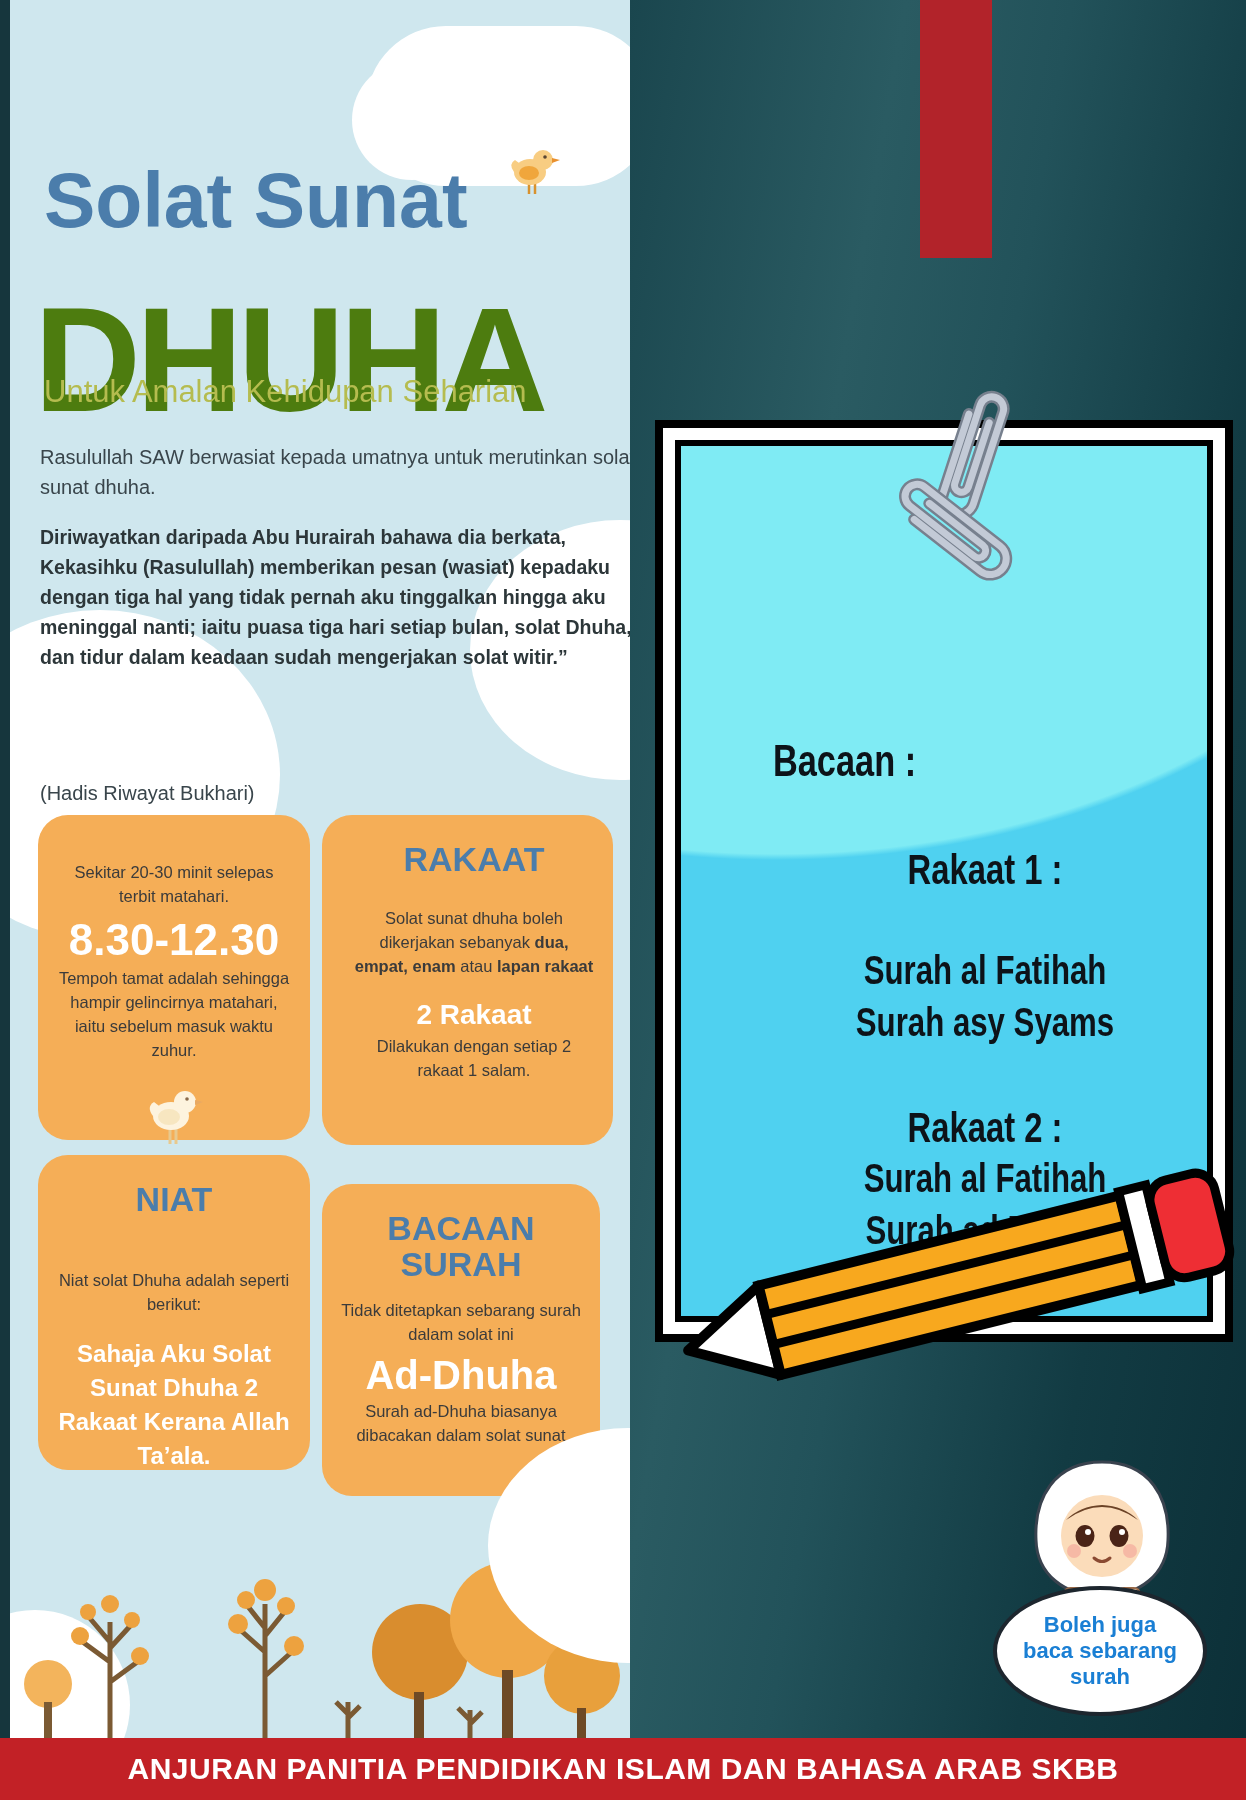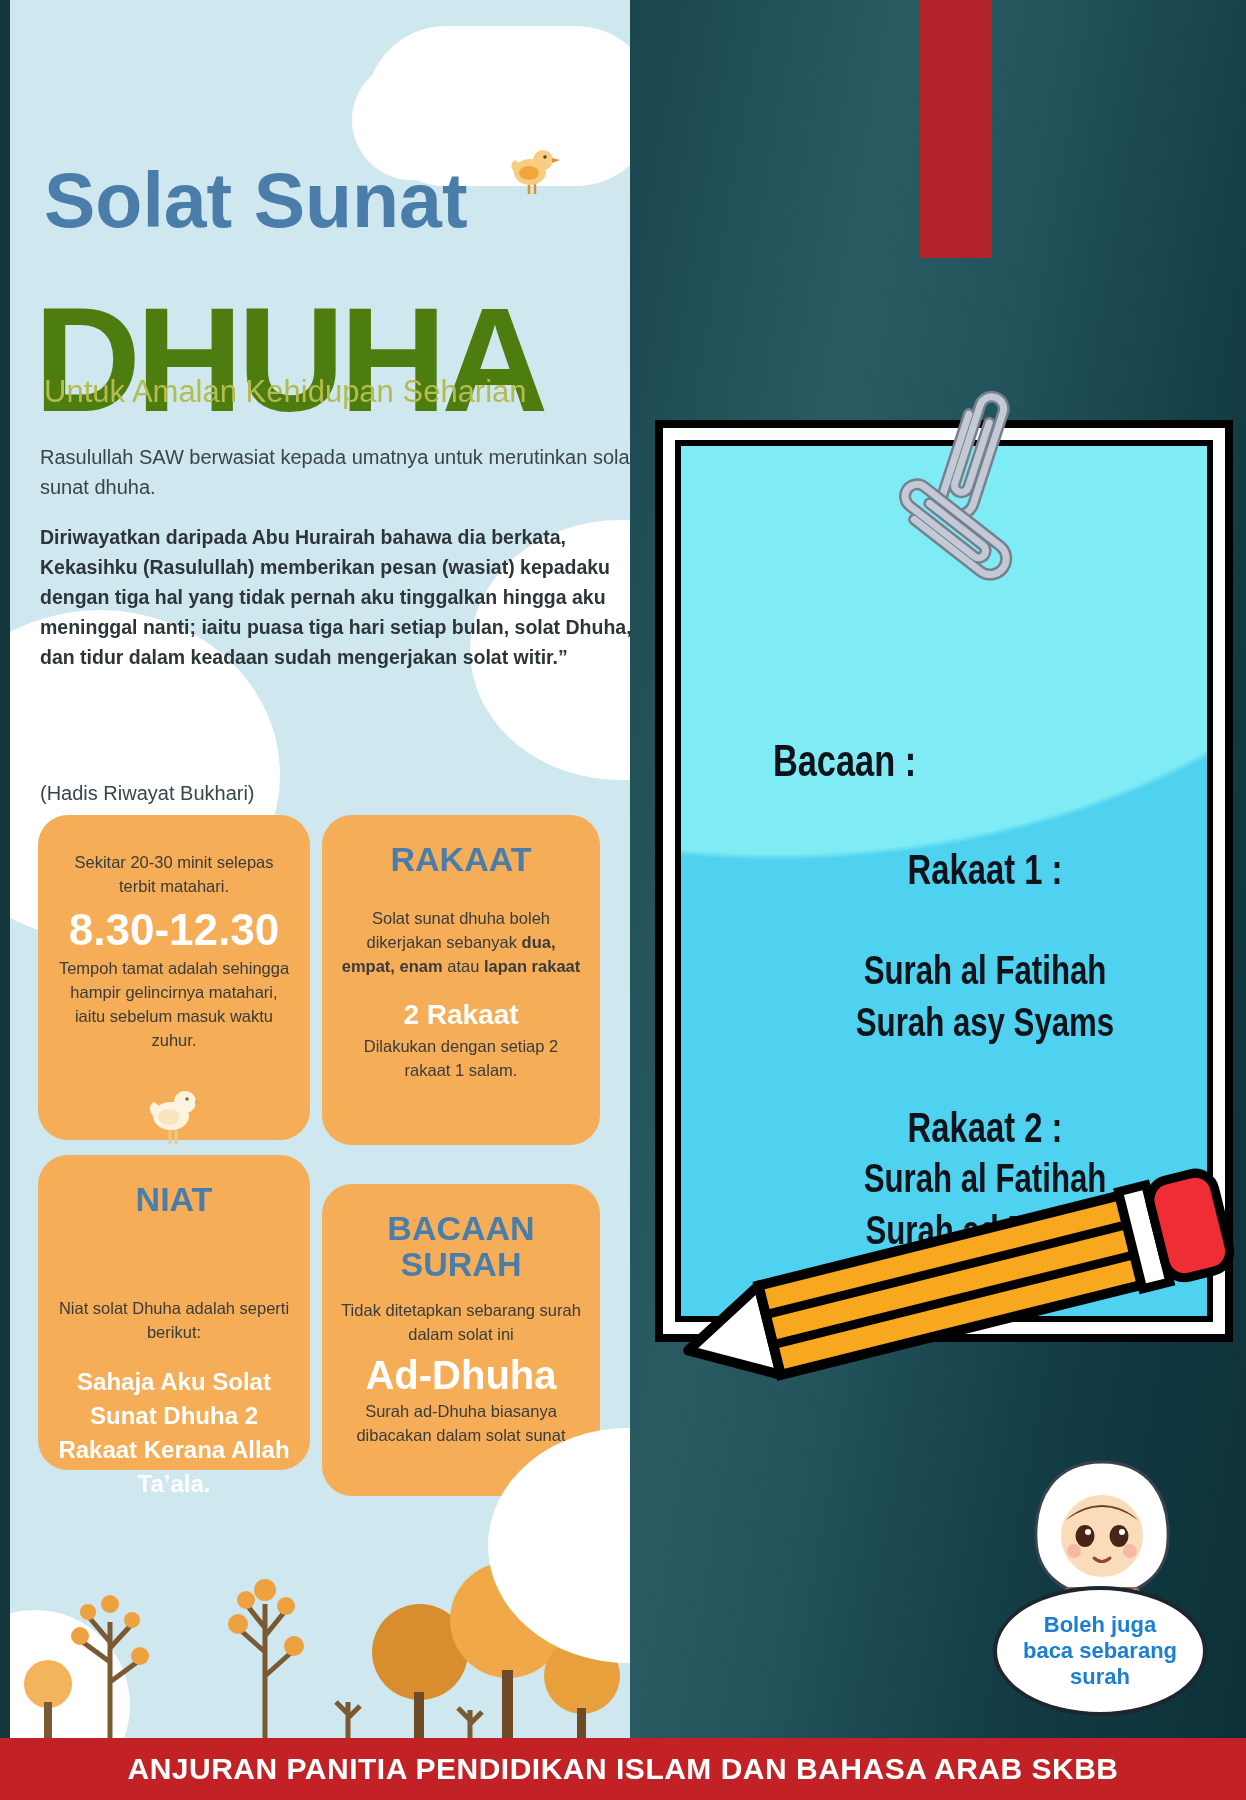--- a/index.html
+++ b/index.html
@@ -21,33 +21,33 @@
 
   .title1{position:absolute;left:44px;top:104px;font-size:77px;font-weight:700;color:#4b7dab;z-index:2;letter-spacing:0;}
   .title2{position:absolute;left:34px;top:176px;font-size:148px;font-weight:800;color:#4d7c0f;z-index:2;letter-spacing:-5px;}
   .subtitle{position:absolute;left:44px;top:348px;font-size:31px;font-weight:400;color:#b5bc4f;z-index:2;}
   .intro{position:absolute;left:40px;top:422px;width:596px;font-size:20px;line-height:1.5;color:#39454b;z-index:3;}
   .hadith{position:absolute;left:40px;top:502px;width:596px;font-size:19.5px;line-height:1.55;font-weight:700;color:#2c3639;z-index:3;}
   .hadith-src{position:absolute;left:40px;top:762px;font-size:20px;color:#39454b;z-index:3;}
 
   .card{position:absolute;background:#f5ae57;border-radius:30px;text-align:center;color:#3b3b3b;z-index:2;}
   #card-waktu{left:38px;top:815px;width:272px;height:325px;}
-  #card-rakaat{left:322px;top:815px;width:278px;height:330px;}
+  #card-rakaat{left:322px;top:815px;width:278px;height:330px;padding-left:13px;}
   #card-niat{left:38px;top:1155px;width:272px;height:315px;}
   #card-bacaan{left:322px;top:1184px;width:278px;height:312px;}
   .card h3{color:#4b7dab;font-size:34px;font-weight:700;line-height:1.07;margin:26px 10px 0;}
   .card .desc{font-size:16.5px;line-height:1.45;margin:26px 17px 0;font-weight:400;}
   .card .desc b{font-weight:700;}
   .big-white{color:#ffffff;font-weight:800;}
-  #card-waktu .desc1{margin-top:36px;}
+  #card-waktu .desc1{margin-top:46px;}
   #card-waktu .big-white{font-size:44px;margin:6px 0 2px;}
   #card-rakaat .desc1{margin-top:30px;}
   #card-rakaat .big-white{font-size:28px;margin:20px 0 2px;}
   #card-rakaat .desc2{margin-top:4px;}
-  #card-niat .desc1{margin-top:80px;}
+  #card-niat .desc1{margin-top:52px;}
   #card-niat .big-white{font-size:24px;line-height:1.42;font-weight:700;margin:20px 12px 0;}
   #card-bacaan .desc1{margin-top:16px;}
   #card-bacaan .big-white{font-size:40px;margin:6px 0 2px;}
   #card-bacaan .desc2{margin-top:2px;}
   .card .desc.sm-gap{margin-top:2px;}
 
   .bird-title{position:absolute;left:505px;top:142px;z-index:3;}
   .bird-cream{position:absolute;left:142px;top:1082px;z-index:4;}
   .trees{position:absolute;left:0;top:1552px;z-index:2;}
 

